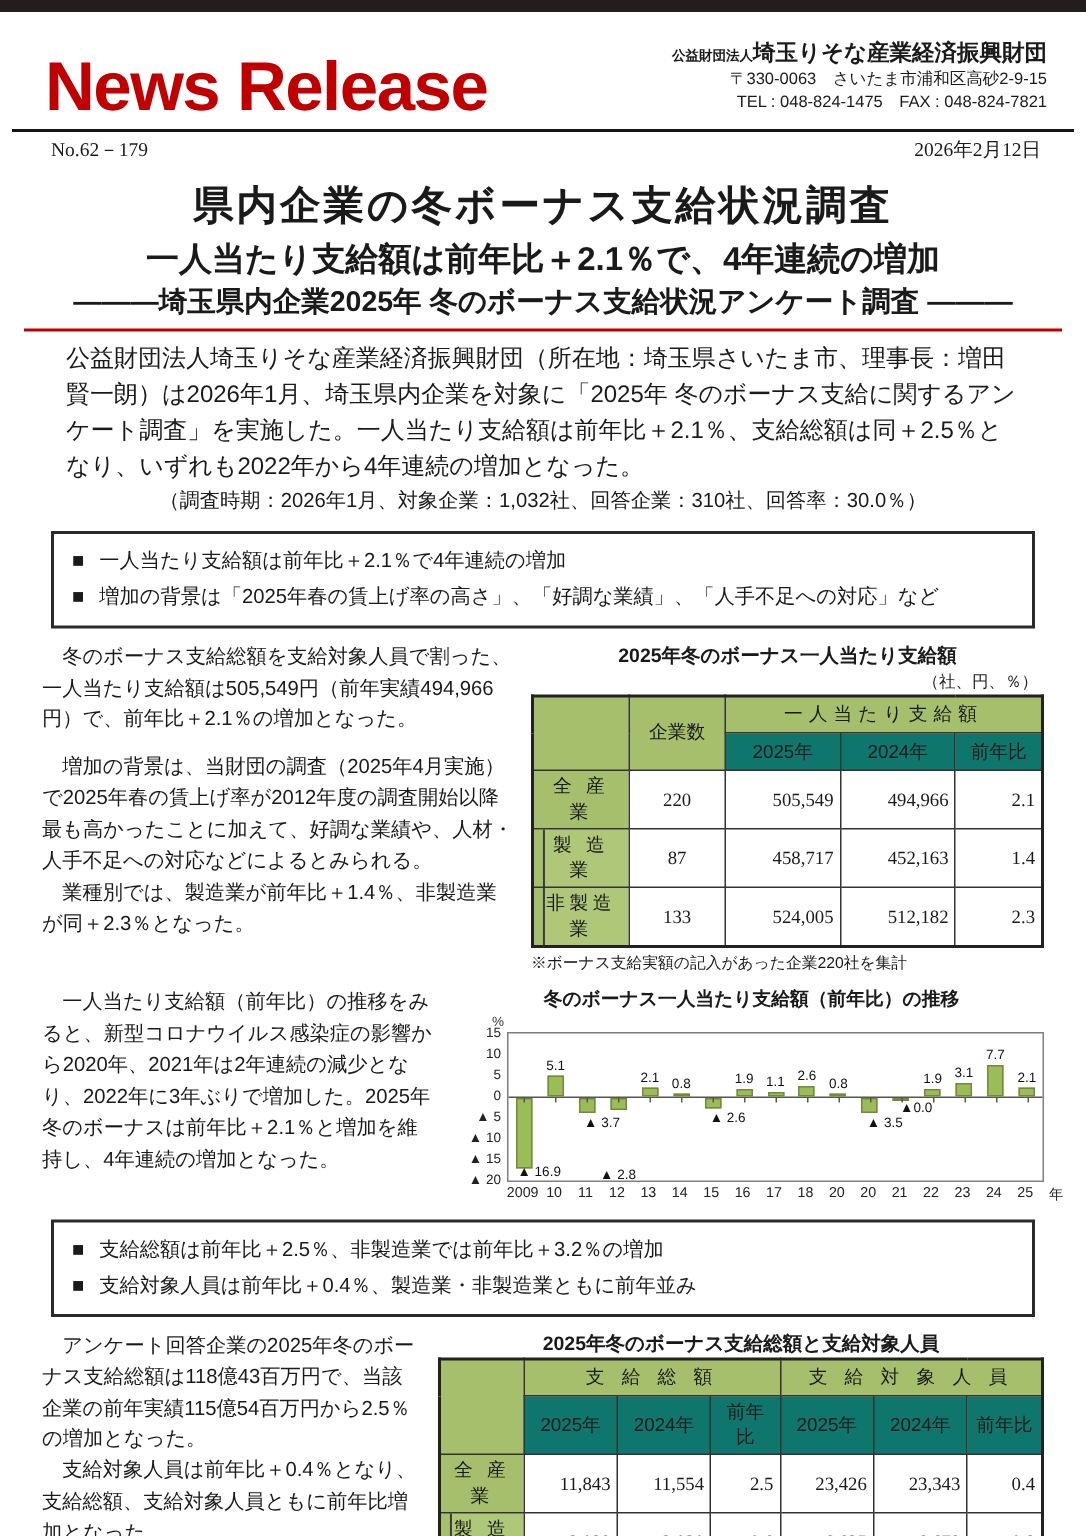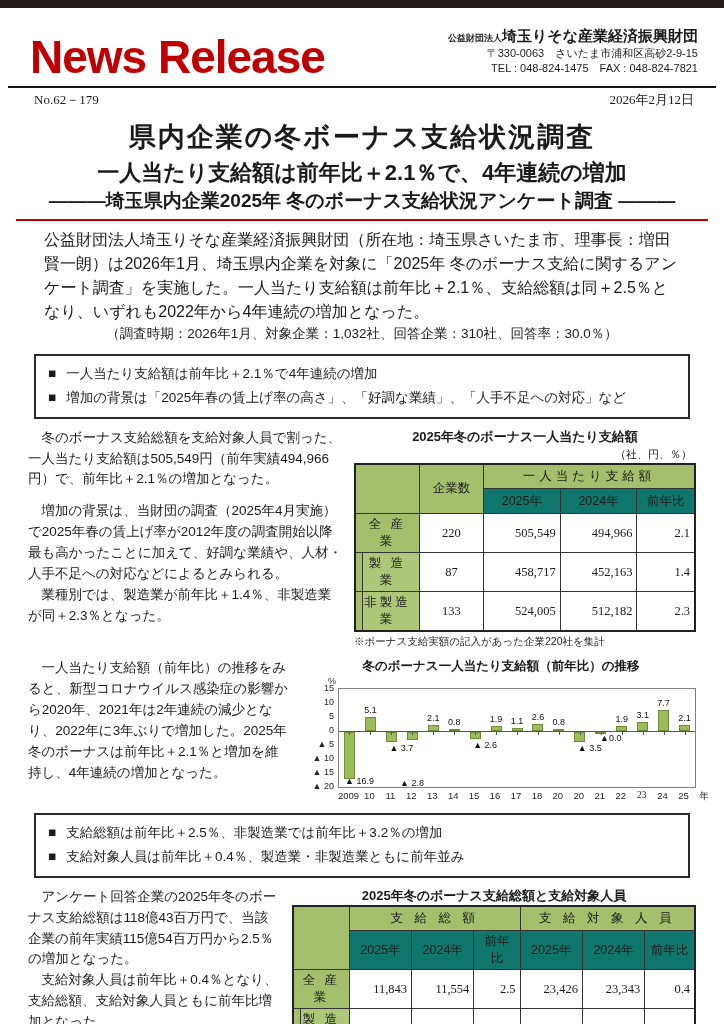--- a/index.html
+++ b/index.html
@@ -255,21 +255,21 @@
             <div class="xlab" style="left: 94.2353px;">13</div>
             <div class="xlab" style="left: 115.176px;">14</div>
             <div class="xlab" style="left: 136.118px;">15</div>
             <div class="xlab" style="left: 157.059px;">16</div>
             <div class="xlab" style="left: 178px;">17</div>
             <div class="xlab" style="left: 198.941px;">18</div>
             <div class="xlab" style="left: 219.882px;">20</div>
             <div class="xlab" style="left: 240.824px;">20</div>
             <div class="xlab" style="left: 261.765px;">21</div>
             <div class="xlab" style="left: 282.706px;">22</div>
-            <div class="xlab" style="left: 303.647px; font-family: Liberation Serif, serif;">23</div>
+            <div class="xlab" style="left: 303.647px;">23</div>
             <div class="xlab" style="left: 324.588px;">24</div>
             <div class="xlab" style="left: 345.529px;">25</div>
             <div class="xlab" style="left: 366px;">年</div>
           </div>
       </div>
     </div>
   </div>
 
   <div class="hbox">
     <div class="hline">

